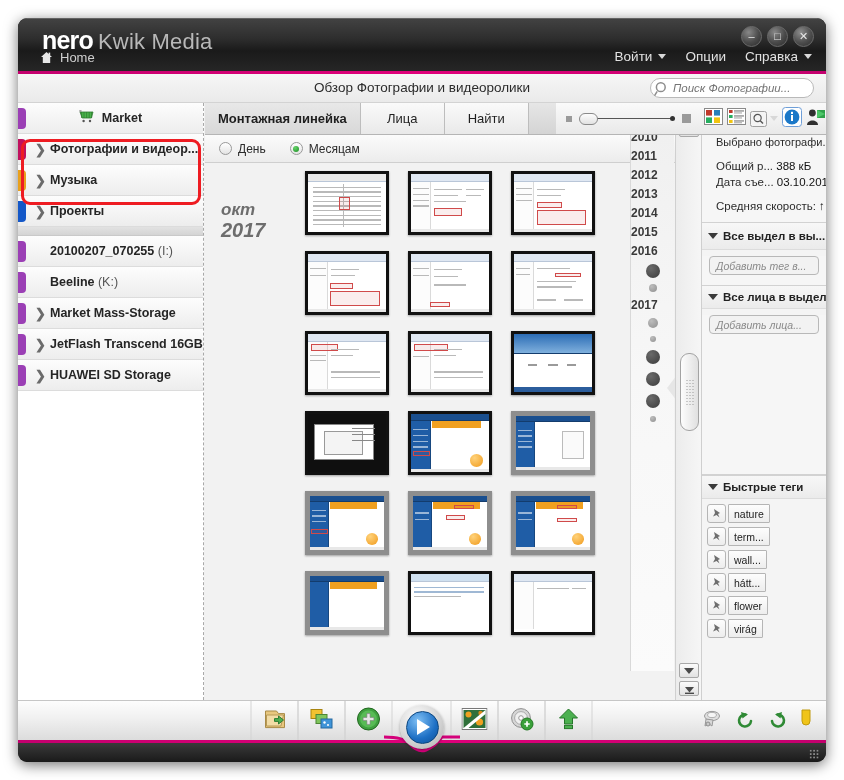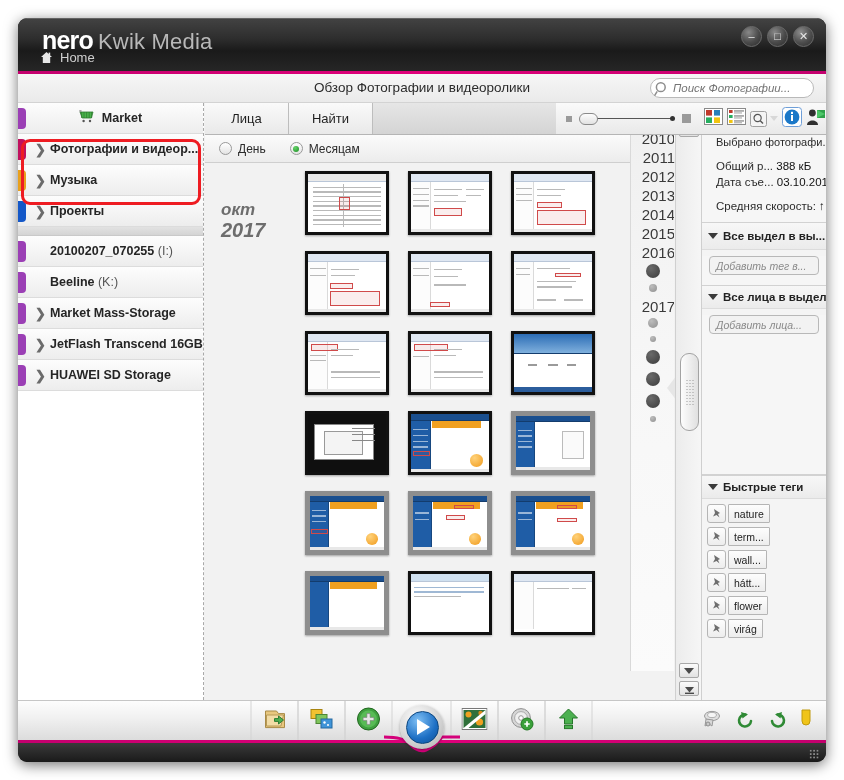--- a/index.html
+++ b/index.html
@@ -269,22 +269,22 @@
     width: 0; height: 0;
   }
   .tl-col {
     position: absolute; left: -71px; top: 31px;
     width: 44px; height: 537px;
     background: linear-gradient(to bottom,#f0f0f0 0%,#f7f7f7 45%,#fbfbfb 100%);
     border-left: 1px solid #d9d9d9;
     overflow: hidden;
   }
   .yr-item {
-    position: absolute; left: 0; width: 44px; text-align: right;
-    font-size: 15px; font-weight: normal; color: #3a3a3a;
+    position: absolute; left: 0; width: 44px; text-align: left;
+    font-size: 12px; font-weight: bold; color: #3a3a3a;
   }
   .yr-dot {
     position: absolute; border-radius: 50%;
     background: radial-gradient(circle at 35% 30%, #6a6a6a, #3b3b3b);
   }
   .yr-dot.small { background: radial-gradient(circle at 35% 30%, #bdbdbd, #8f8f8f); }
 
   .tl-scroll {
     position: absolute; left: -26px; top: 0;
     width: 26px; height: 597px;
@@ -456,20 +456,33 @@
       </span>
       <span class="label">Home</span>
     </div>
 
     <div class="winbtns">
       <div class="wb">–</div>
       <div class="wb">□</div>
       <div class="wb close">✕</div>
     </div>
 
+    <div class="winmenu">
+      <div class="mi">
+        <span>Войти</span>
+        <i class="caret-d"></i>
+      </div>
+      <div class="mi">
+        <span>Опции</span>
+      </div>
+      <div class="mi">
+        <span>Справка</span>
+        <i class="caret-d"></i>
+      </div>
+    </div>
   </div>
   <div class="pinkline"></div>
 
   <div class="body">
 
     <div class="hdrstrip">
       <div class="hdr-title">Обзор Фотографии и видеоролики</div>
       <div class="searchbox">
         <span class="mag-icon">
           <svg width="18" height="18" viewBox="0 0 18 18">
@@ -536,20 +549,21 @@
         <span class="bar" style="background:#9b3fb5"></span>
         <span class="chev">❯</span>
         <span class="txt">HUAWEI SD Storage</span>
       </div>
 
       <div class="redbox"></div>
     </div>
 
     <div class="main">
       <div class="tabsrow">
+        <div class="tab active first">Монтажная линейка</div>
         <div class="tab">Лица</div>
         <div class="tab">Найти</div>
       </div>
 
       <div class="viewbar">
         <div class="radio">
           <span class="rd"></span>
           <span>День</span>
         </div>
         <div class="radio">

